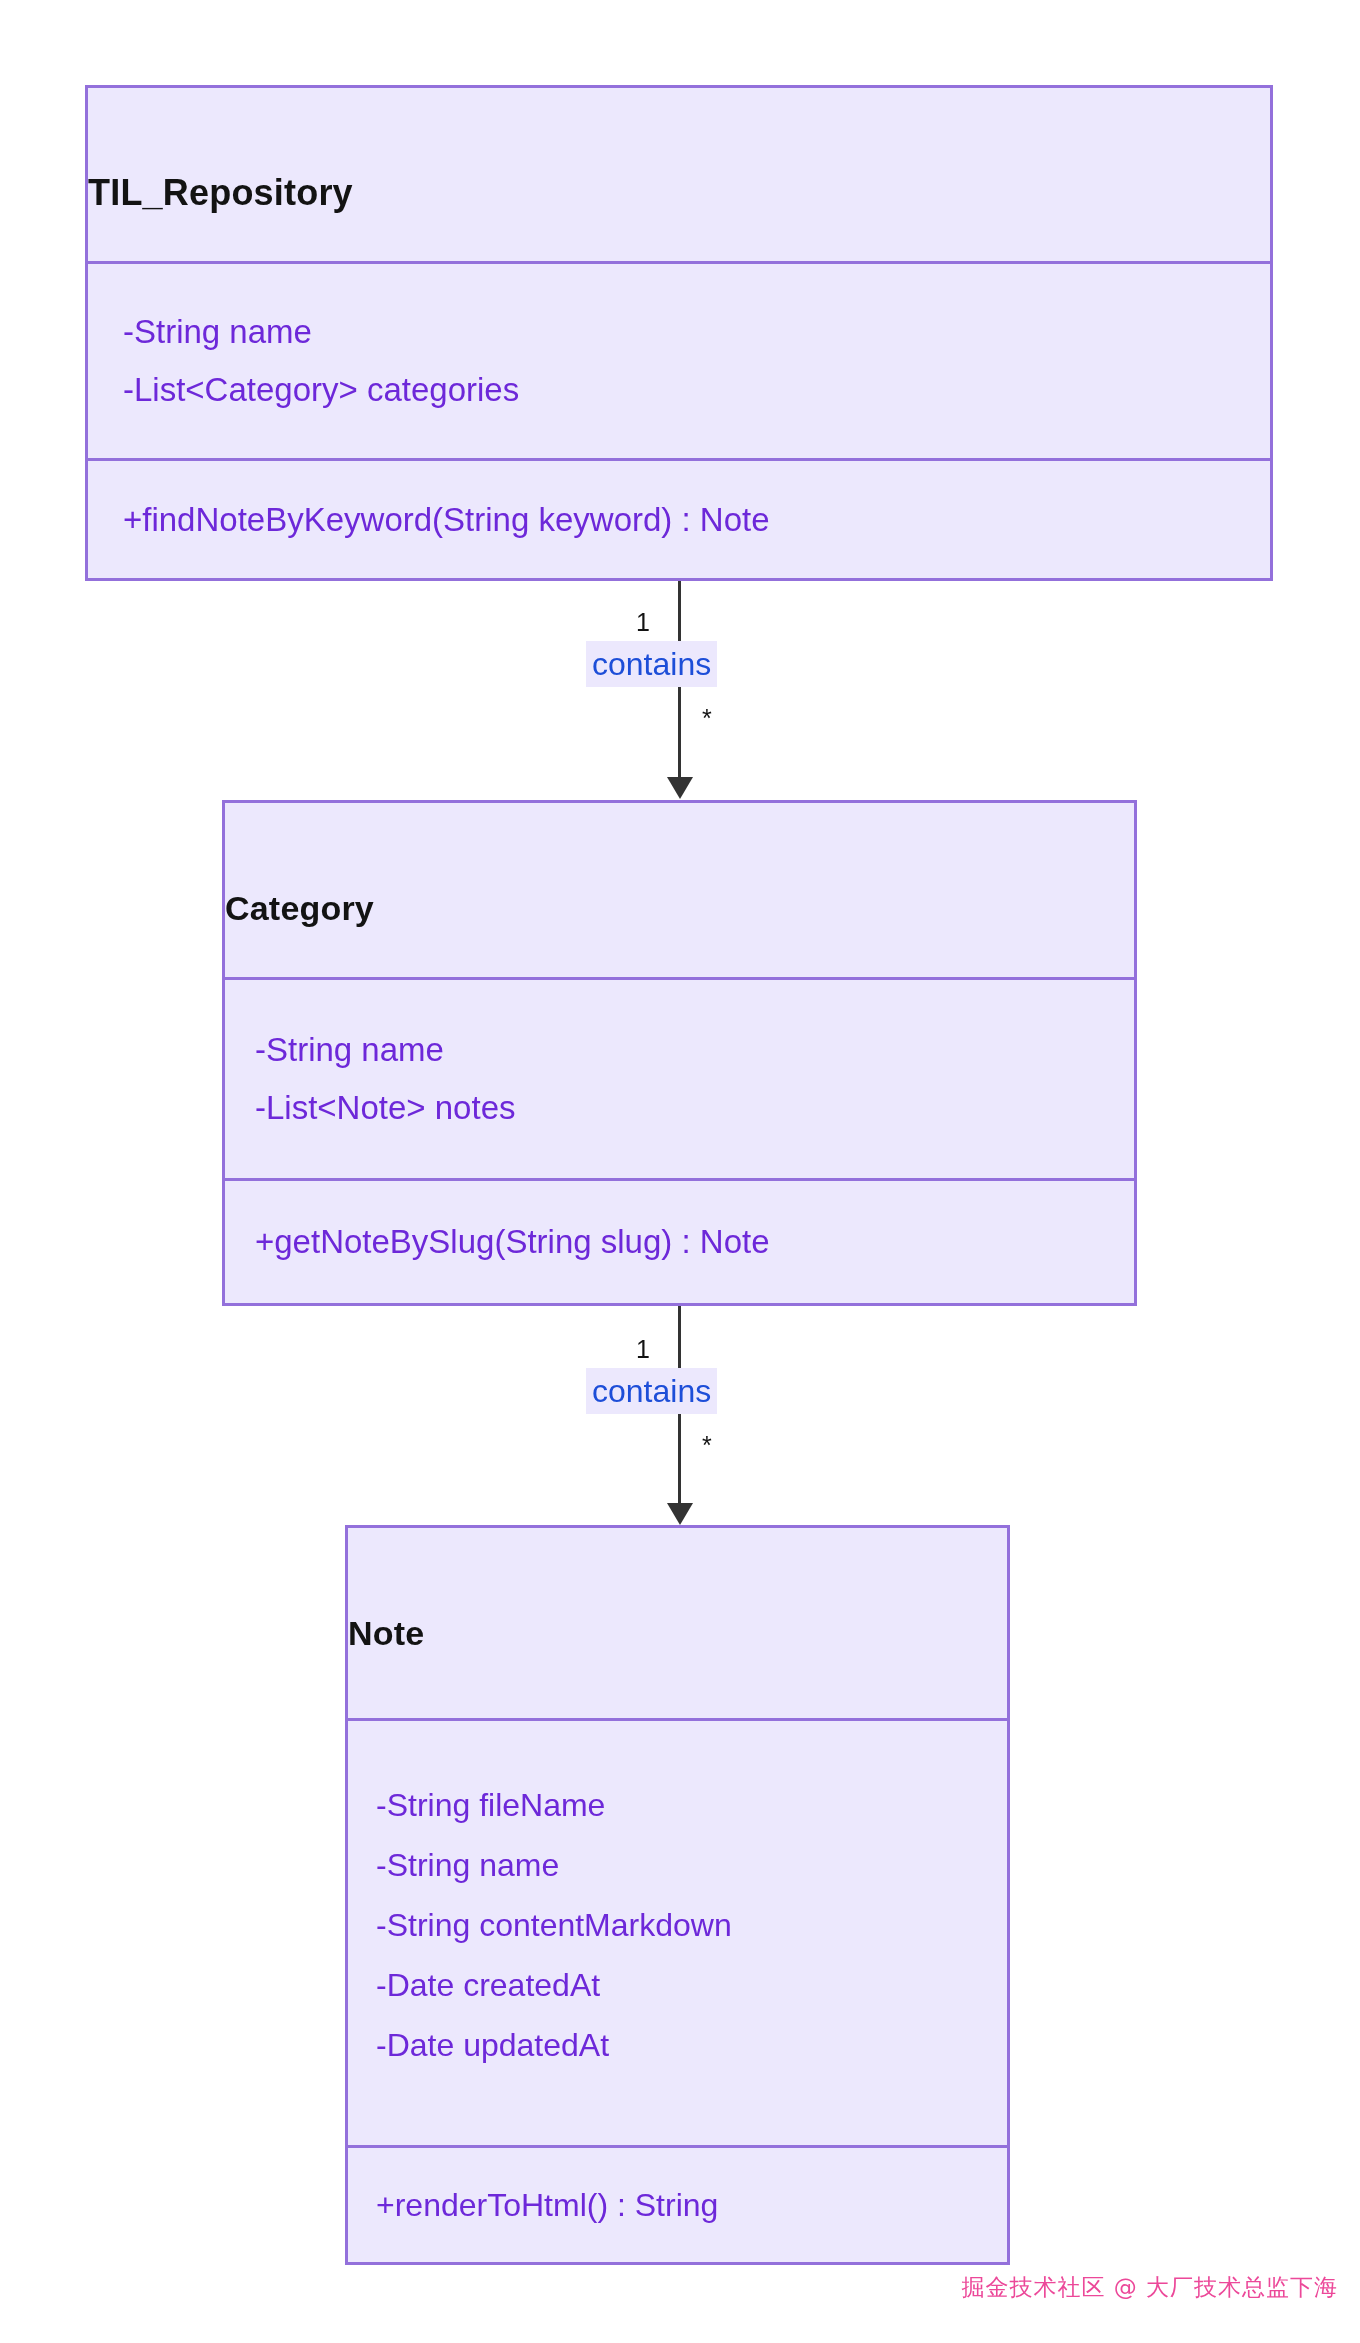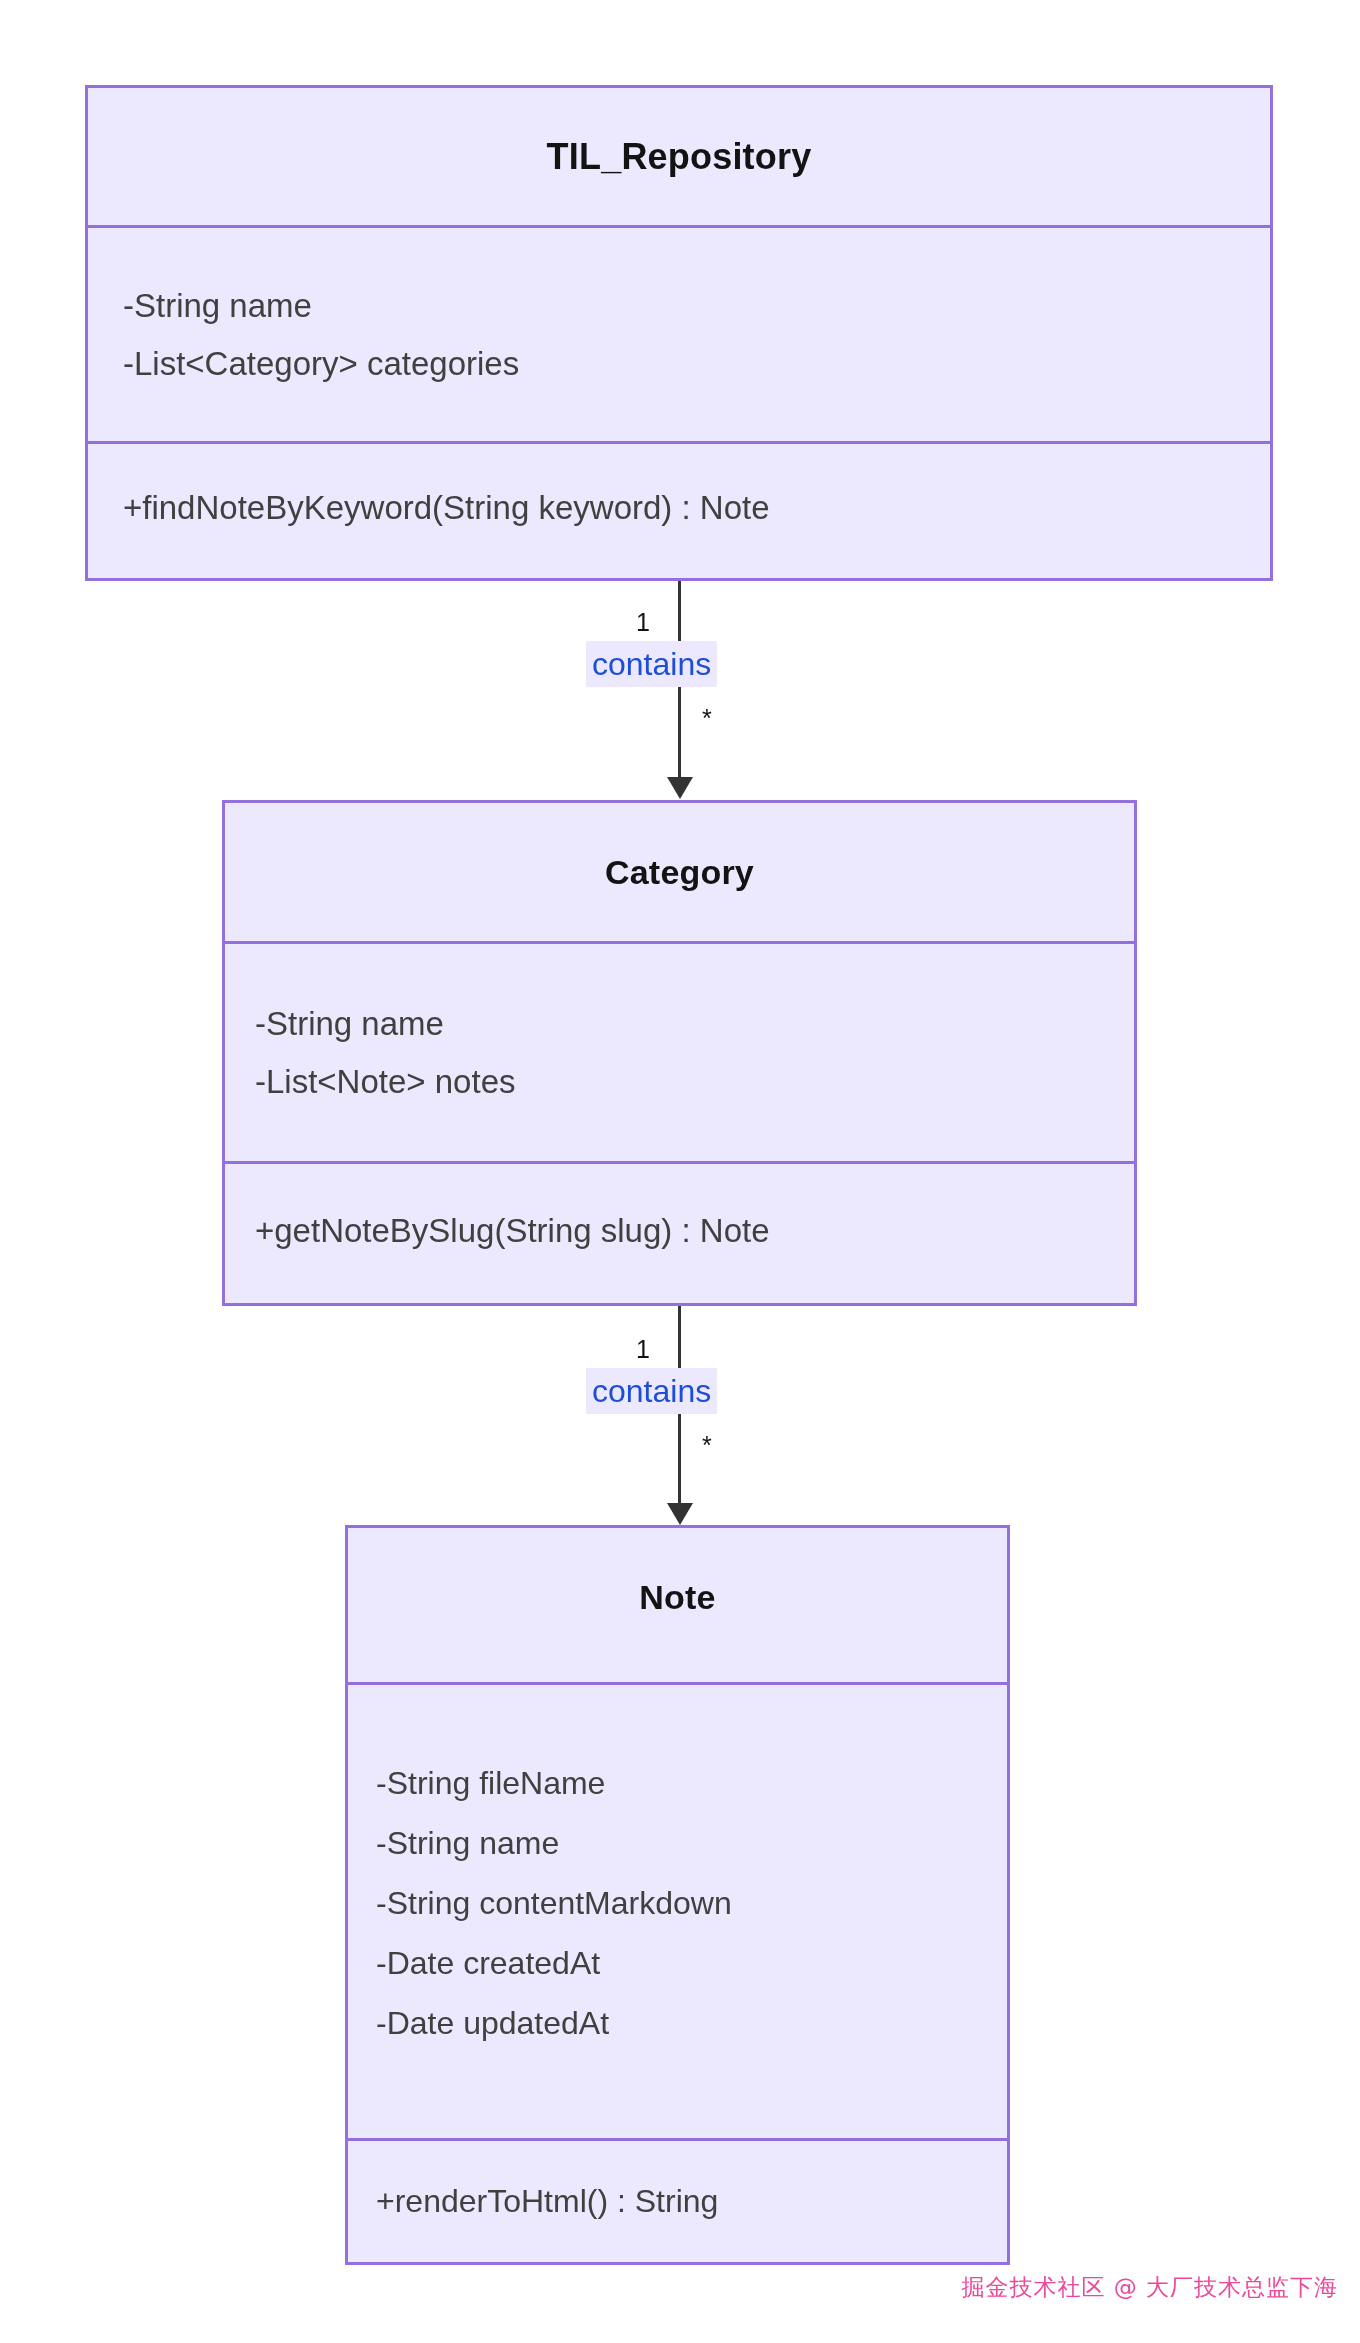--- a/index.html
+++ b/index.html
@@ -32,27 +32,27 @@
   .uml-section {
     box-sizing: border-box;
     display: flex;
     flex-direction: column;
     justify-content: center;
   }
   .uml-section.sep {
     border-top: 3px solid #9370DB;
   }
   .uml-title {
-    text-align: center;
     font-weight: bold;
     color: #131313;
     letter-spacing: 0.2px;
+    margin-top: 36px;
   }
   .uml-member {
-    color: #404040;
+    color: #6d28d9;
     white-space: pre;
   }
 
   
   #box-til-repository { left: 85px; top: 85px; width: 1188px; height: 496px; }
   #box-til-repository .uml-title { font-size: 36px; line-height: 137px; height: 137px; }
   #box-til-repository .attrs { height: 216px; padding: 0 0 0 35px; gap: 14px; }
   #box-til-repository .attrs .uml-member { font-size: 33px; line-height: 44px; }
   #box-til-repository .ops { height: 131px; padding: 0 0 0 35px; justify-content: center; }
   #box-til-repository .ops .uml-member { font-size: 33px; line-height: 44px; }

